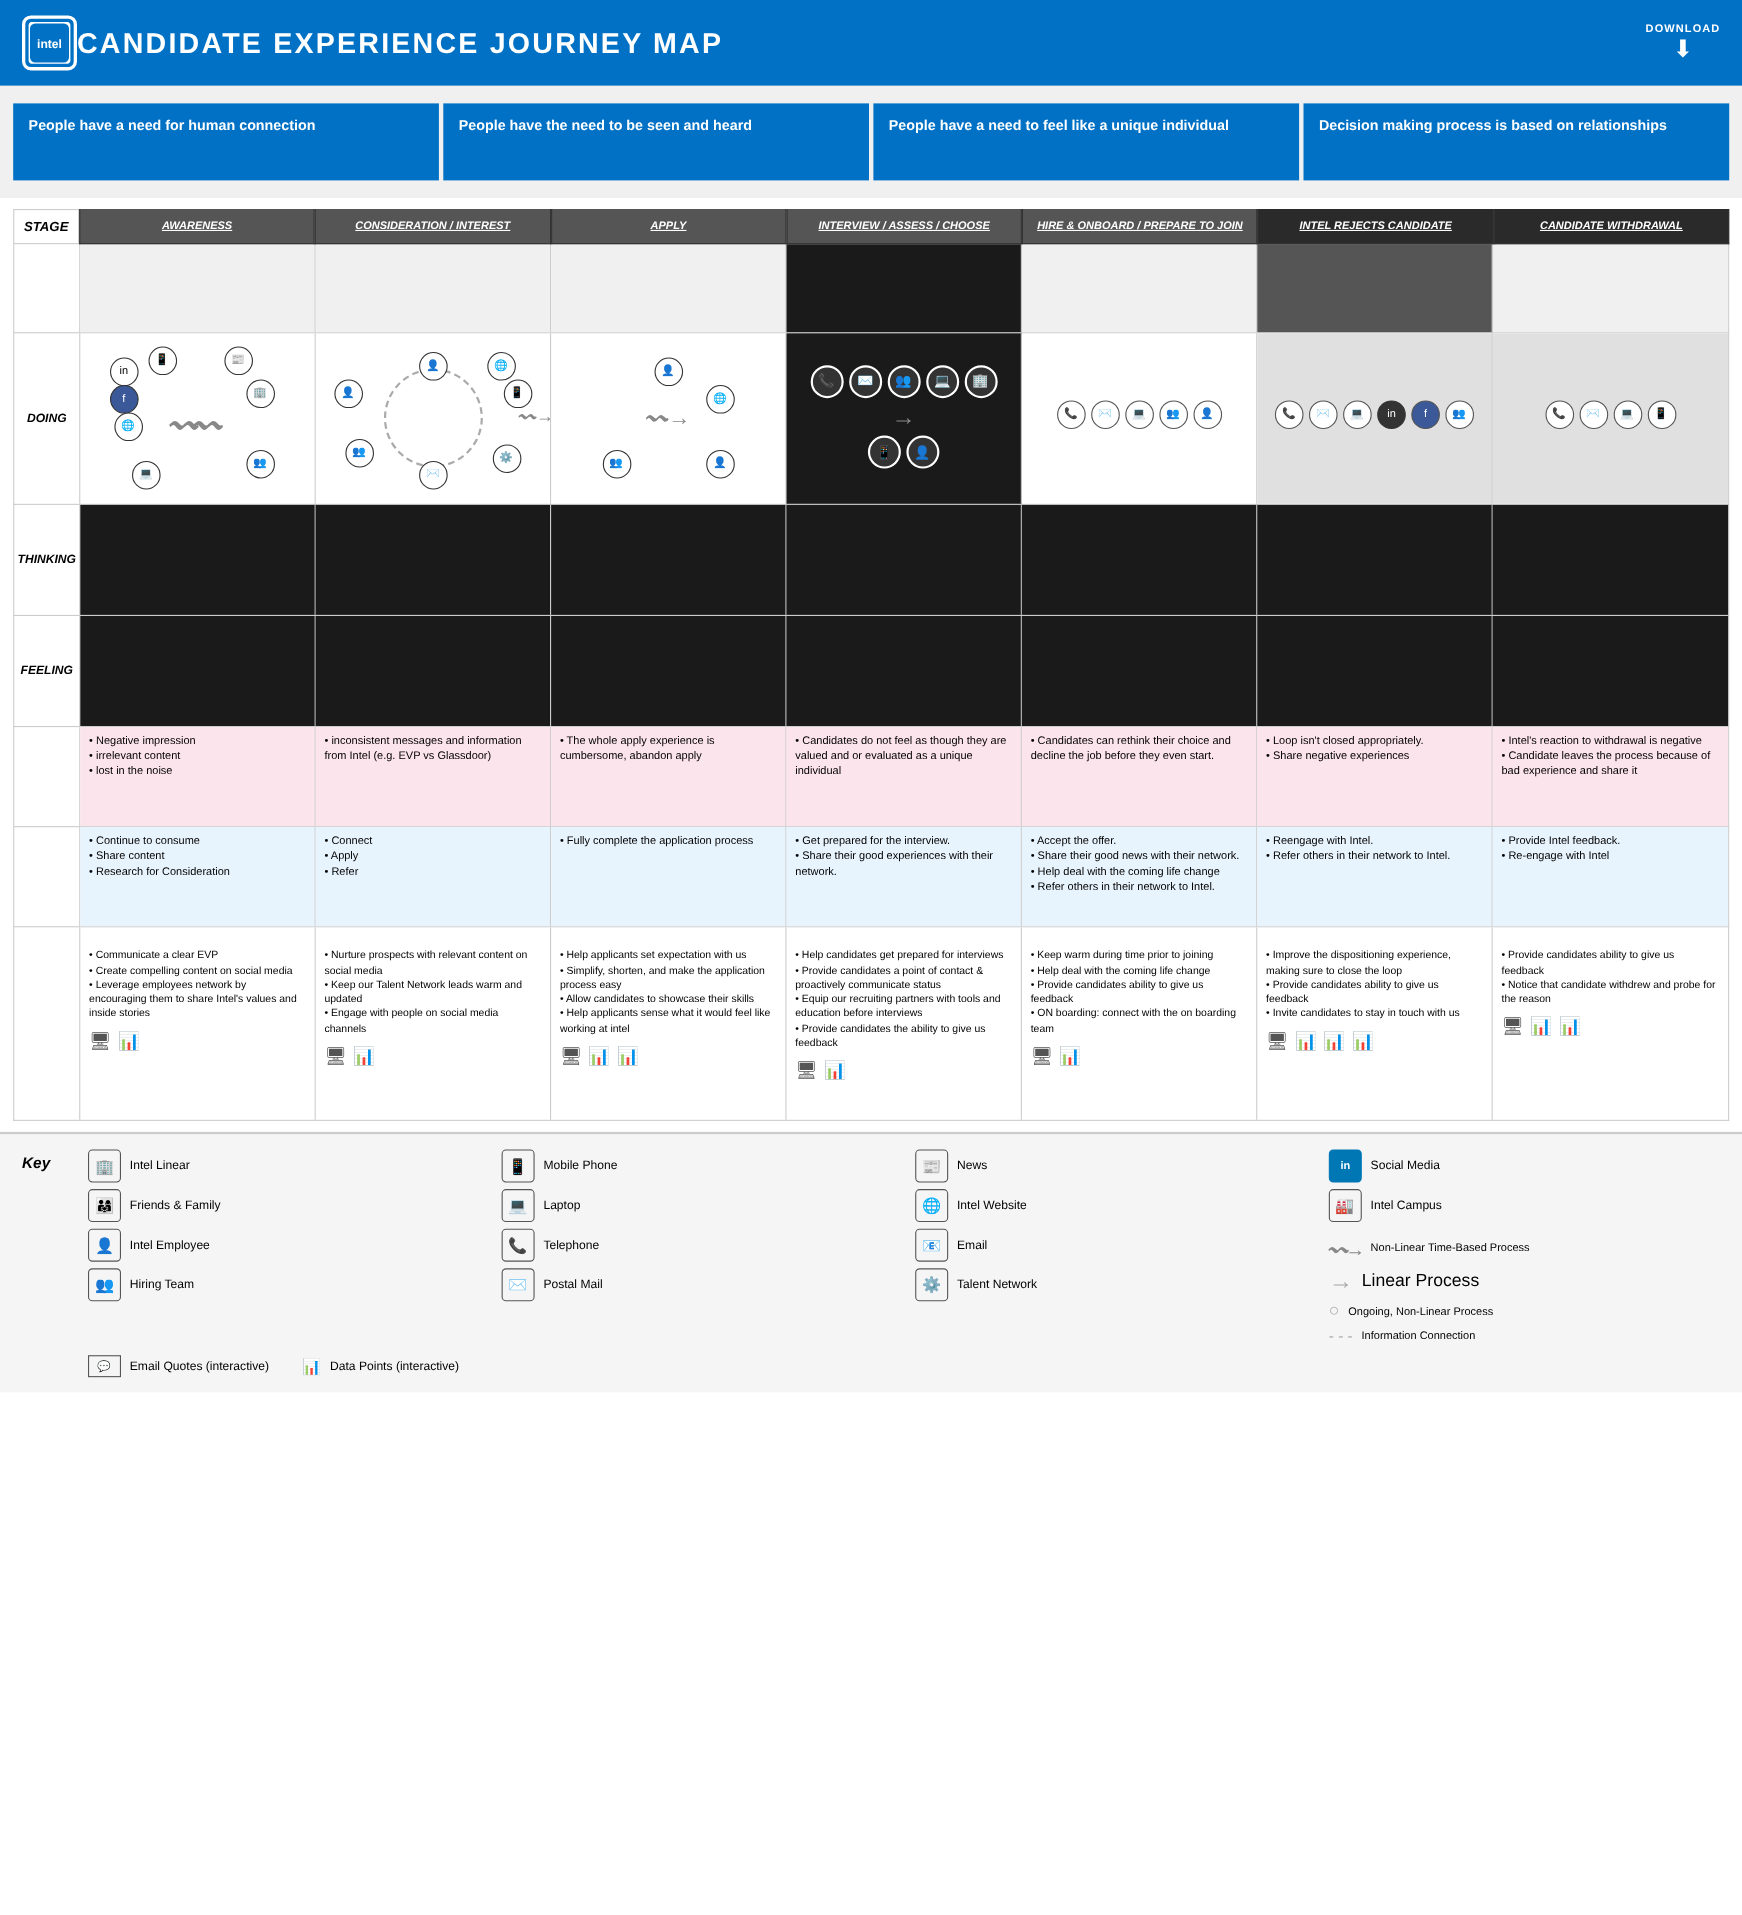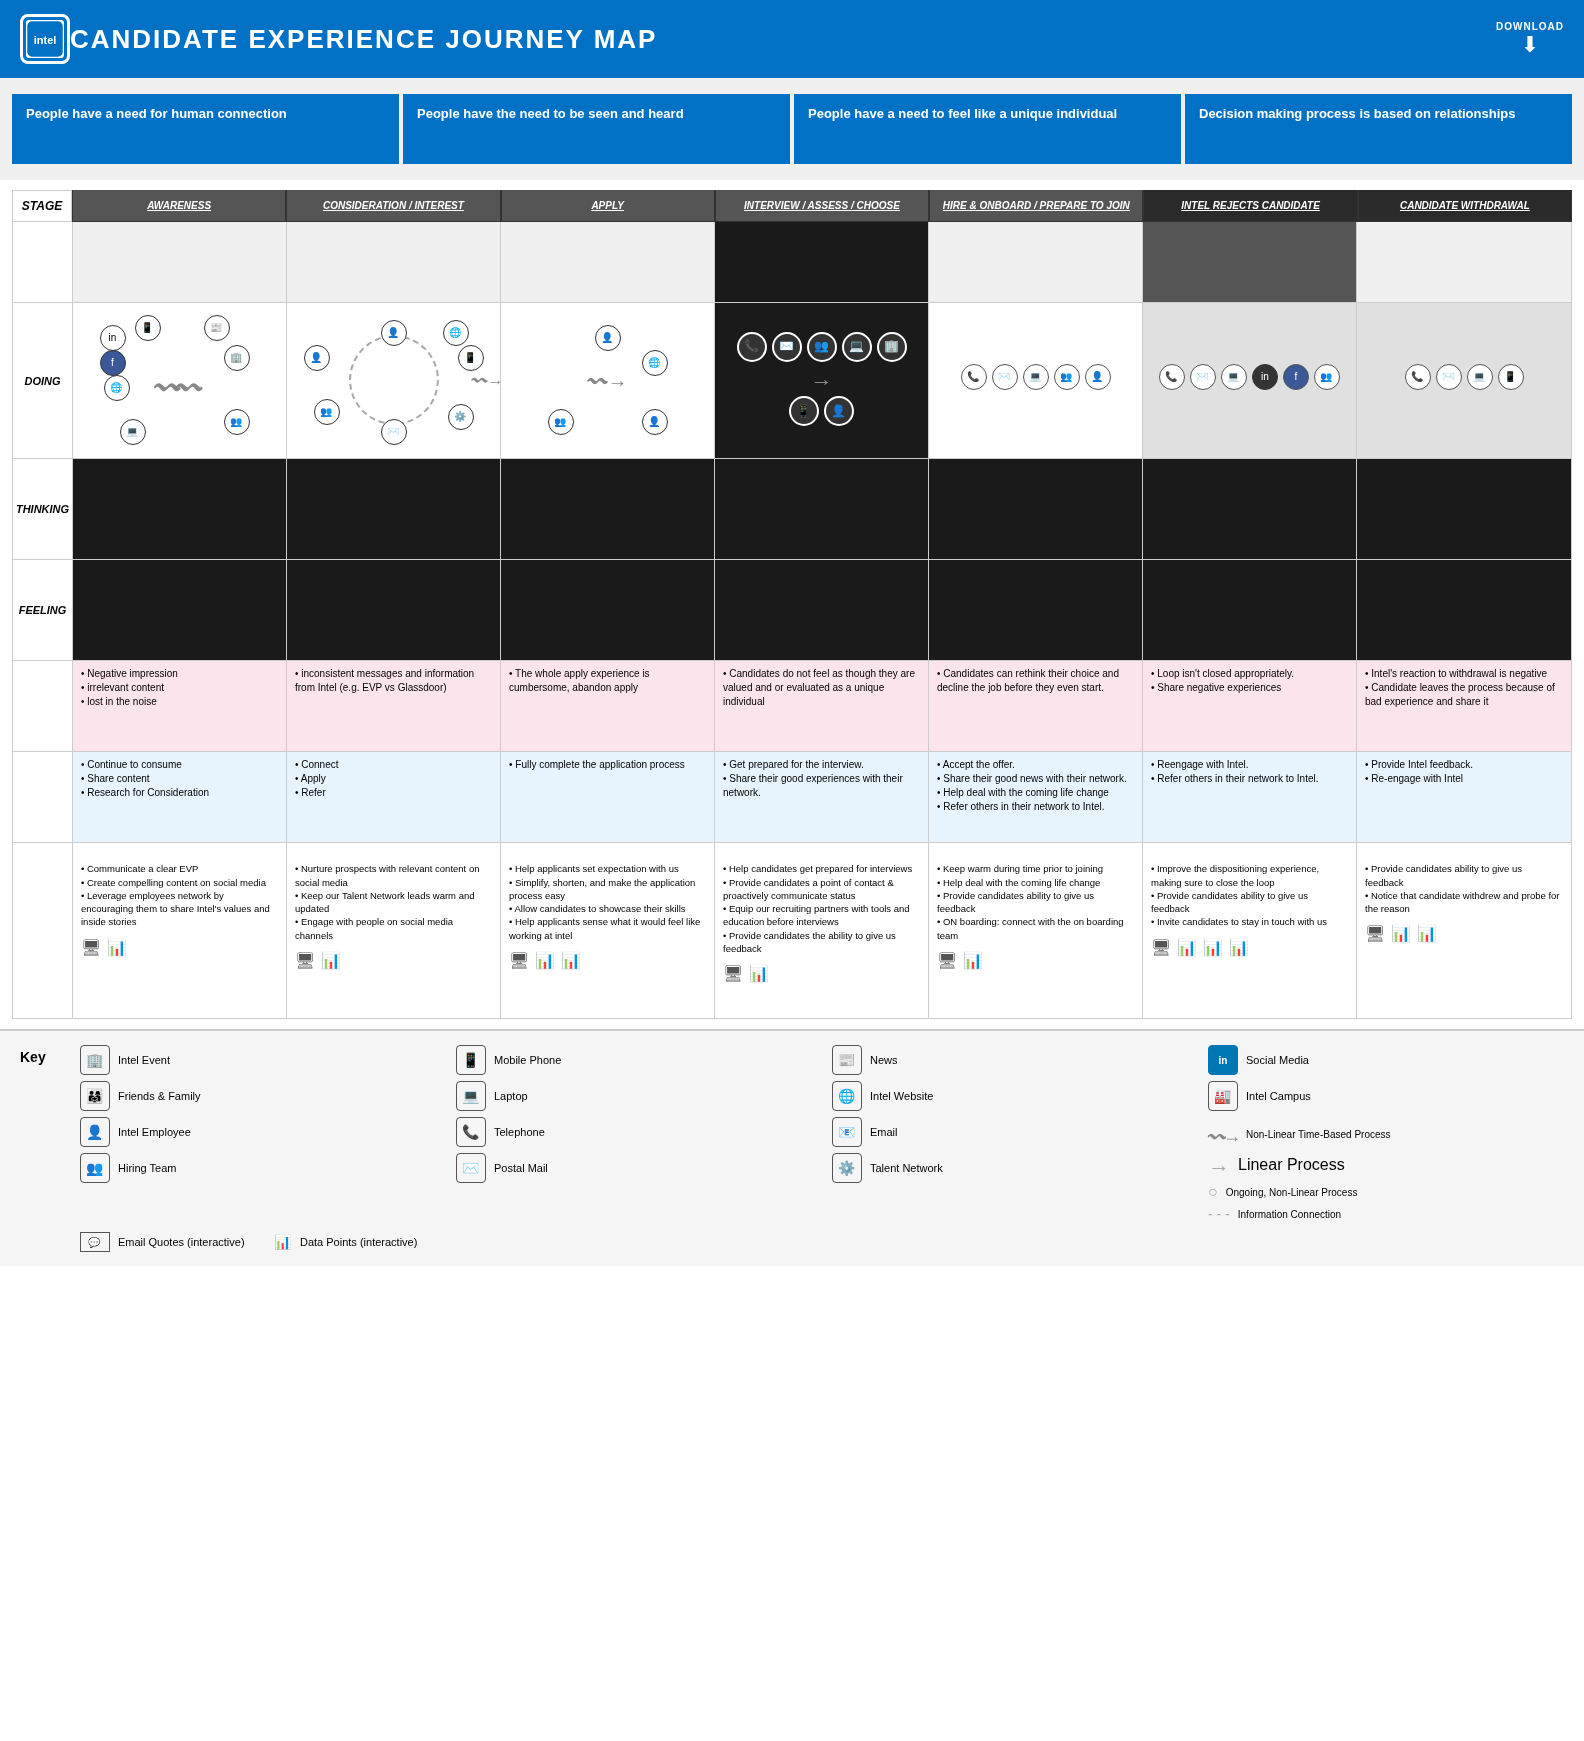--- a/index.html
+++ b/index.html
@@ -416,27 +416,27 @@
         <span>📊</span>
         <span>📊</span>
       </div>
     </div>
   </div>
 
 </div>
 
 <div class="key-section" style="margin-top:10px;">
   <div style="display:grid;grid-template-columns:60px 1fr;">
-    <div style="font-size:14px;font-weight:bold;padding-top:4px;">Key</div>
+    <div style="font-size:14px;font-weight:bold;font-style:italic;padding-top:4px;">Key</div>
     <div style="display:grid;grid-template-columns:repeat(4,1fr);gap:10px 20px;">
 
       <div>
         <div class="key-item">
           <div class="key-icon">🏢</div>
-          <span>Intel Event</span>
+          <span>Intel Linear</span>
         </div>
         <div class="key-item" style="margin-top:6px;">
           <div class="key-icon">👨‍👩‍👧</div>
           <span>Friends &amp; Family</span>
         </div>
         <div class="key-item" style="margin-top:6px;">
           <div class="key-icon">👤</div>
           <span>Intel Employee</span>
         </div>
         <div class="key-item" style="margin-top:6px;">

